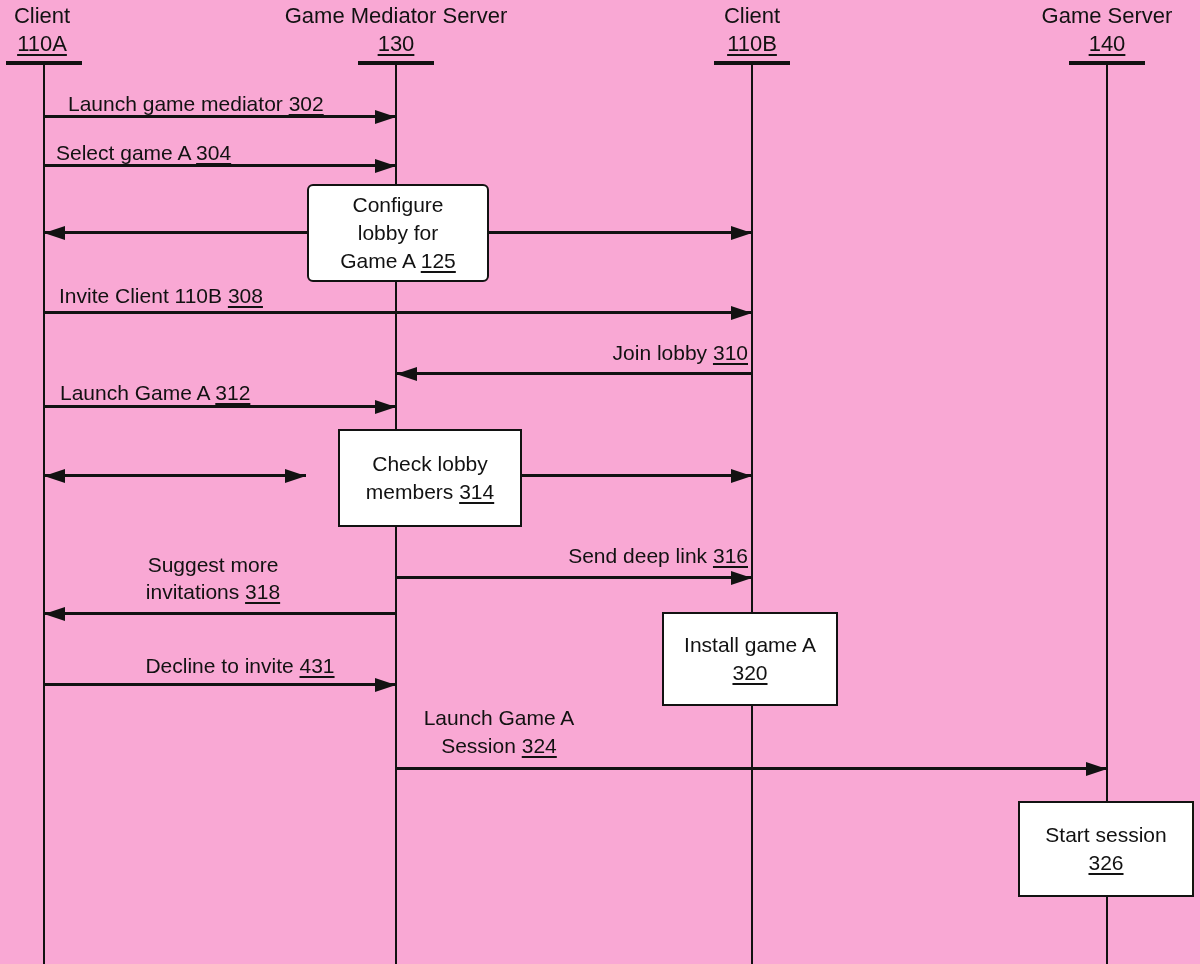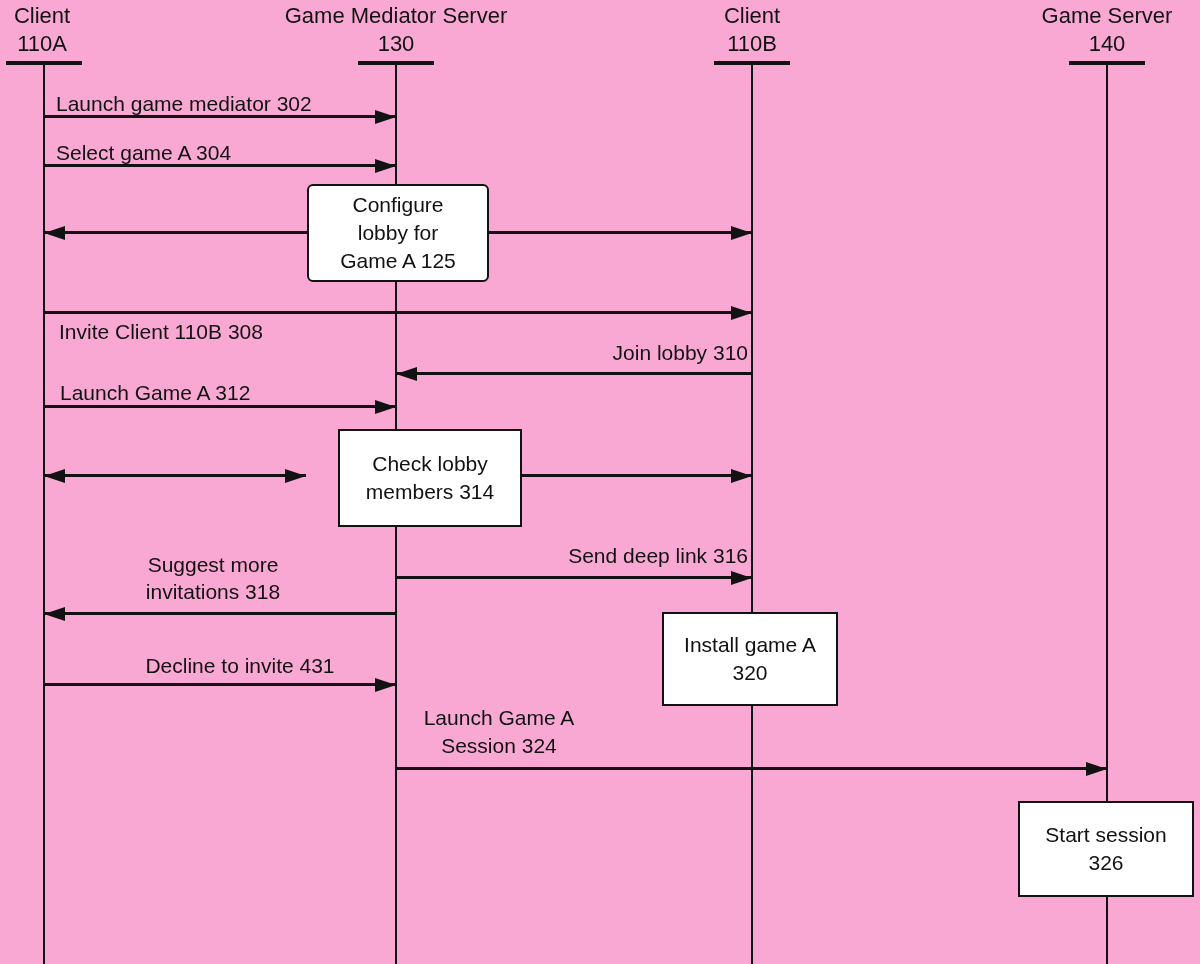--- a/index.html
+++ b/index.html
@@ -20,20 +20,21 @@
     width: 260px;
     text-align: center;
     font-size: 22px;
     line-height: 28px;
     z-index: 2;
     white-space: nowrap;
   }
   .actor .ref { display: inline-block; }
 
   .ref {
+    text-decoration: underline;
     text-decoration-thickness: 2px;
     text-underline-offset: 3px;
   }
 
   .cap {
     position: absolute;
     top: 61px;
     width: 76px;
     height: 4px;
     background: #121212;
@@ -130,21 +131,21 @@
   <div class="cap" style="left:6px;"></div>
   <div class="cap" style="left:358px;"></div>
   <div class="cap" style="left:714px;"></div>
   <div class="cap" style="left:1069px;"></div>
 
   <div class="lifeline" style="left:43px;"></div>
   <div class="lifeline" style="left:395px;"></div>
   <div class="lifeline" style="left:751px;"></div>
   <div class="lifeline" style="left:1106px;"></div>
 
-  <div class="mlabel" style="left:56px; top:90px;text-align:right;">
+  <div class="mlabel" style="left:68px; top:90px;text-align:right;">
     <span>Launch game mediator</span>
     <span class="ref">302</span>
   </div>
   <div class="arrow hr" style="left:44px; top:115px; width:352px;"></div>
 
   <div class="mlabel" style="left:56px; top:139px;">
     <span>Select game A</span>
     <span class="ref">304</span>
   </div>
   <div class="arrow hr" style="left:44px; top:164px; width:352px;"></div>
@@ -153,21 +154,21 @@
   <div class="arrow hr" style="left:485px; top:231px; width:267px;"></div>
   <div class="abox" style="left:307px; top:184px; width:178px; height:94px;border-radius:6px;">
     <div>Configure</div>
     <div>lobby for</div>
     <div>
       <span>Game A</span>
       <span class="ref">125</span>
     </div>
   </div>
 
-  <div class="mlabel" style="left:59px; top:282px;margin-top:36px;">
+  <div class="mlabel" style="left:59px; top:282px;">
     <span>Invite Client 110B</span>
     <span class="ref">308</span>
   </div>
   <div class="arrow hr" style="left:44px; top:311px; width:708px;"></div>
 
   <div class="mlabel right" style="left:498px; top:339px; width:250px;">
     <span>Join lobby</span>
     <span class="ref">310</span>
   </div>
   <div class="arrow hl" style="left:396px; top:372px; width:356px;"></div>

